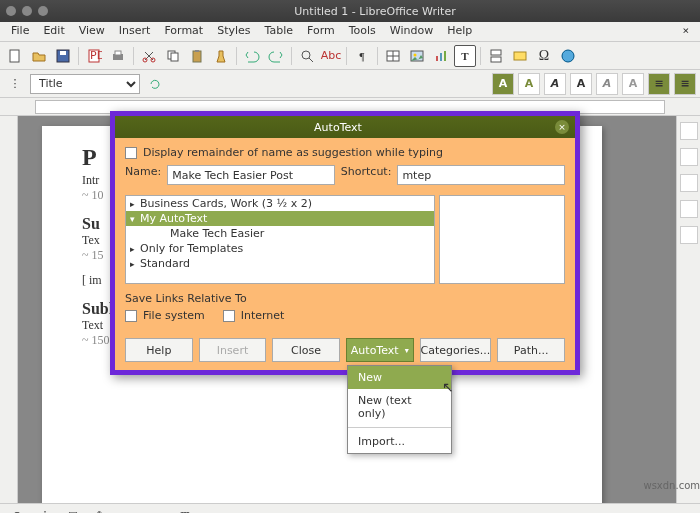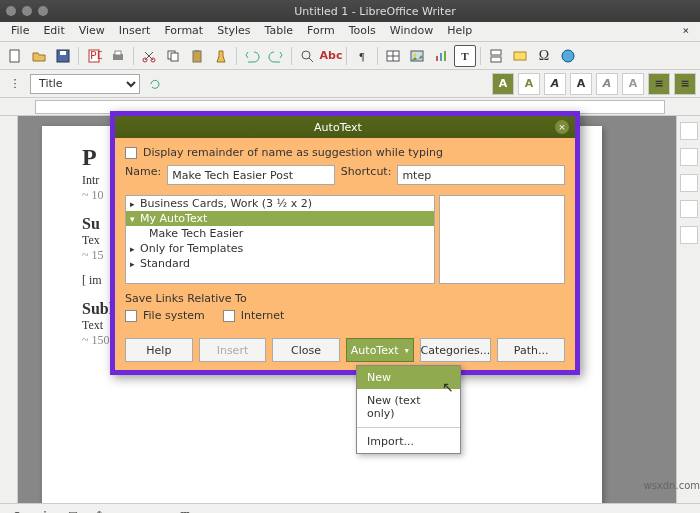--- a/index.html
+++ b/index.html
@@ -40,30 +40,30 @@
 .chk{width:12px;height:12px;border:1px solid #888;background:#fff}
 .name-row{display:flex;align-items:flex-start;gap:6px;margin-bottom:10px}
 .name-row input{flex:1;height:20px;border:1px solid #aaa;padding:1px 4px;background:#fff}
 .name-row .sc{width:50px;height:20px;border:1px solid #aaa;padding:0 4px;background:#fff}
 .tree-row{display:flex;gap:4px;margin-bottom:8px}
 .tree{width:310px;height:89px;border:1px solid #aaa;background:#fff;overflow:auto}
 .tree .item{padding:1px 4px 1px 14px;display:flex;align-items:center;gap:4px;font-size:11px}
 .tree .item.exp::before{content:"▸";font-size:9px;position:absolute;margin-left:-10px}
 .tree .item.open::before{content:"▾";font-size:9px;position:absolute;margin-left:-10px}
 .tree .item.sel{background:#8faa4f;color:#fff}
-.tree .child{padding-left:23px}
+.tree .child{padding-left:44px}
 .preview{flex:1;border:1px solid #aaa;background:#fff}
 .save-lbl{margin:4px 0}
 .chk-inline{display:flex;gap:18px;margin-bottom:10px}
 .btn-row{display:flex;gap:6px}
 .btn{flex:1;height:24px;border:1px solid #aaa;background:#f4f4f2;display:flex;align-items:center;justify-content:center;cursor:default}
 .btn.dd::after{content:"▾";margin-left:6px;font-size:8px}
 .btn.disabled{color:#aaa}
 
-.ddmenu{position:absolute;left:356px;top:365px;width:105px;background:#fff;border:1px solid #888;box-shadow:2px 2px 6px rgba(0,0,0,.3);z-index:20}
+.ddmenu{position:absolute;left:347px;top:365px;width:105px;background:#fff;border:1px solid #888;box-shadow:2px 2px 6px rgba(0,0,0,.3);z-index:20}
 .ddmenu .mi{padding:5px 10px}
 .ddmenu .mi.sel{background:#8faa4f;color:#fff}
 .ddmenu hr{border:none;border-top:1px solid #ccc;margin:2px 0}
 .cursor{position:absolute;left:442px;top:379px;z-index:30;font-size:14px;pointer-events:none}
 .watermark{position:absolute;right:0;bottom:22px;font-size:10px;color:#666;z-index:5}
 .fmt-ico{width:22px;height:22px;display:flex;align-items:center;justify-content:center;border:1px solid #ccc;background:#fff;font-weight:bold}
 </style>
 </head>
 <body>
 
@@ -157,21 +157,21 @@
         <path d="M6 4a5 5 0 0 0 0 10h6m0-10l2 3-2 3" fill="none" stroke="#3a7"></path>
       </svg>
     </div>
   <div class="tb-sep"></div>
   <div class="tb-ico">
       <svg viewBox="0 0 16 16">
         <circle cx="7" cy="7" r="4" fill="none" stroke="#555"></circle>
         <path d="M10 10l4 4" stroke="#555"></path>
       </svg>
     </div>
-  <div class="tb-ico" style="color:#b33;font-weight:bold">Abc</div>
+  <div class="tb-ico" style="color:#b33;font-weight:normal">Abc</div>
   <div class="tb-sep"></div>
   <div class="tb-ico" style="font-family:serif">¶</div>
   <div class="tb-sep"></div>
   <div class="tb-ico">
       <svg viewBox="0 0 16 16">
         <rect x="2" y="3" width="12" height="10" fill="#fff" stroke="#555"></rect>
         <path d="M2 8h12M8 3v10" stroke="#555"></path>
       </svg>
     </div>
   <div class="tb-ico">

